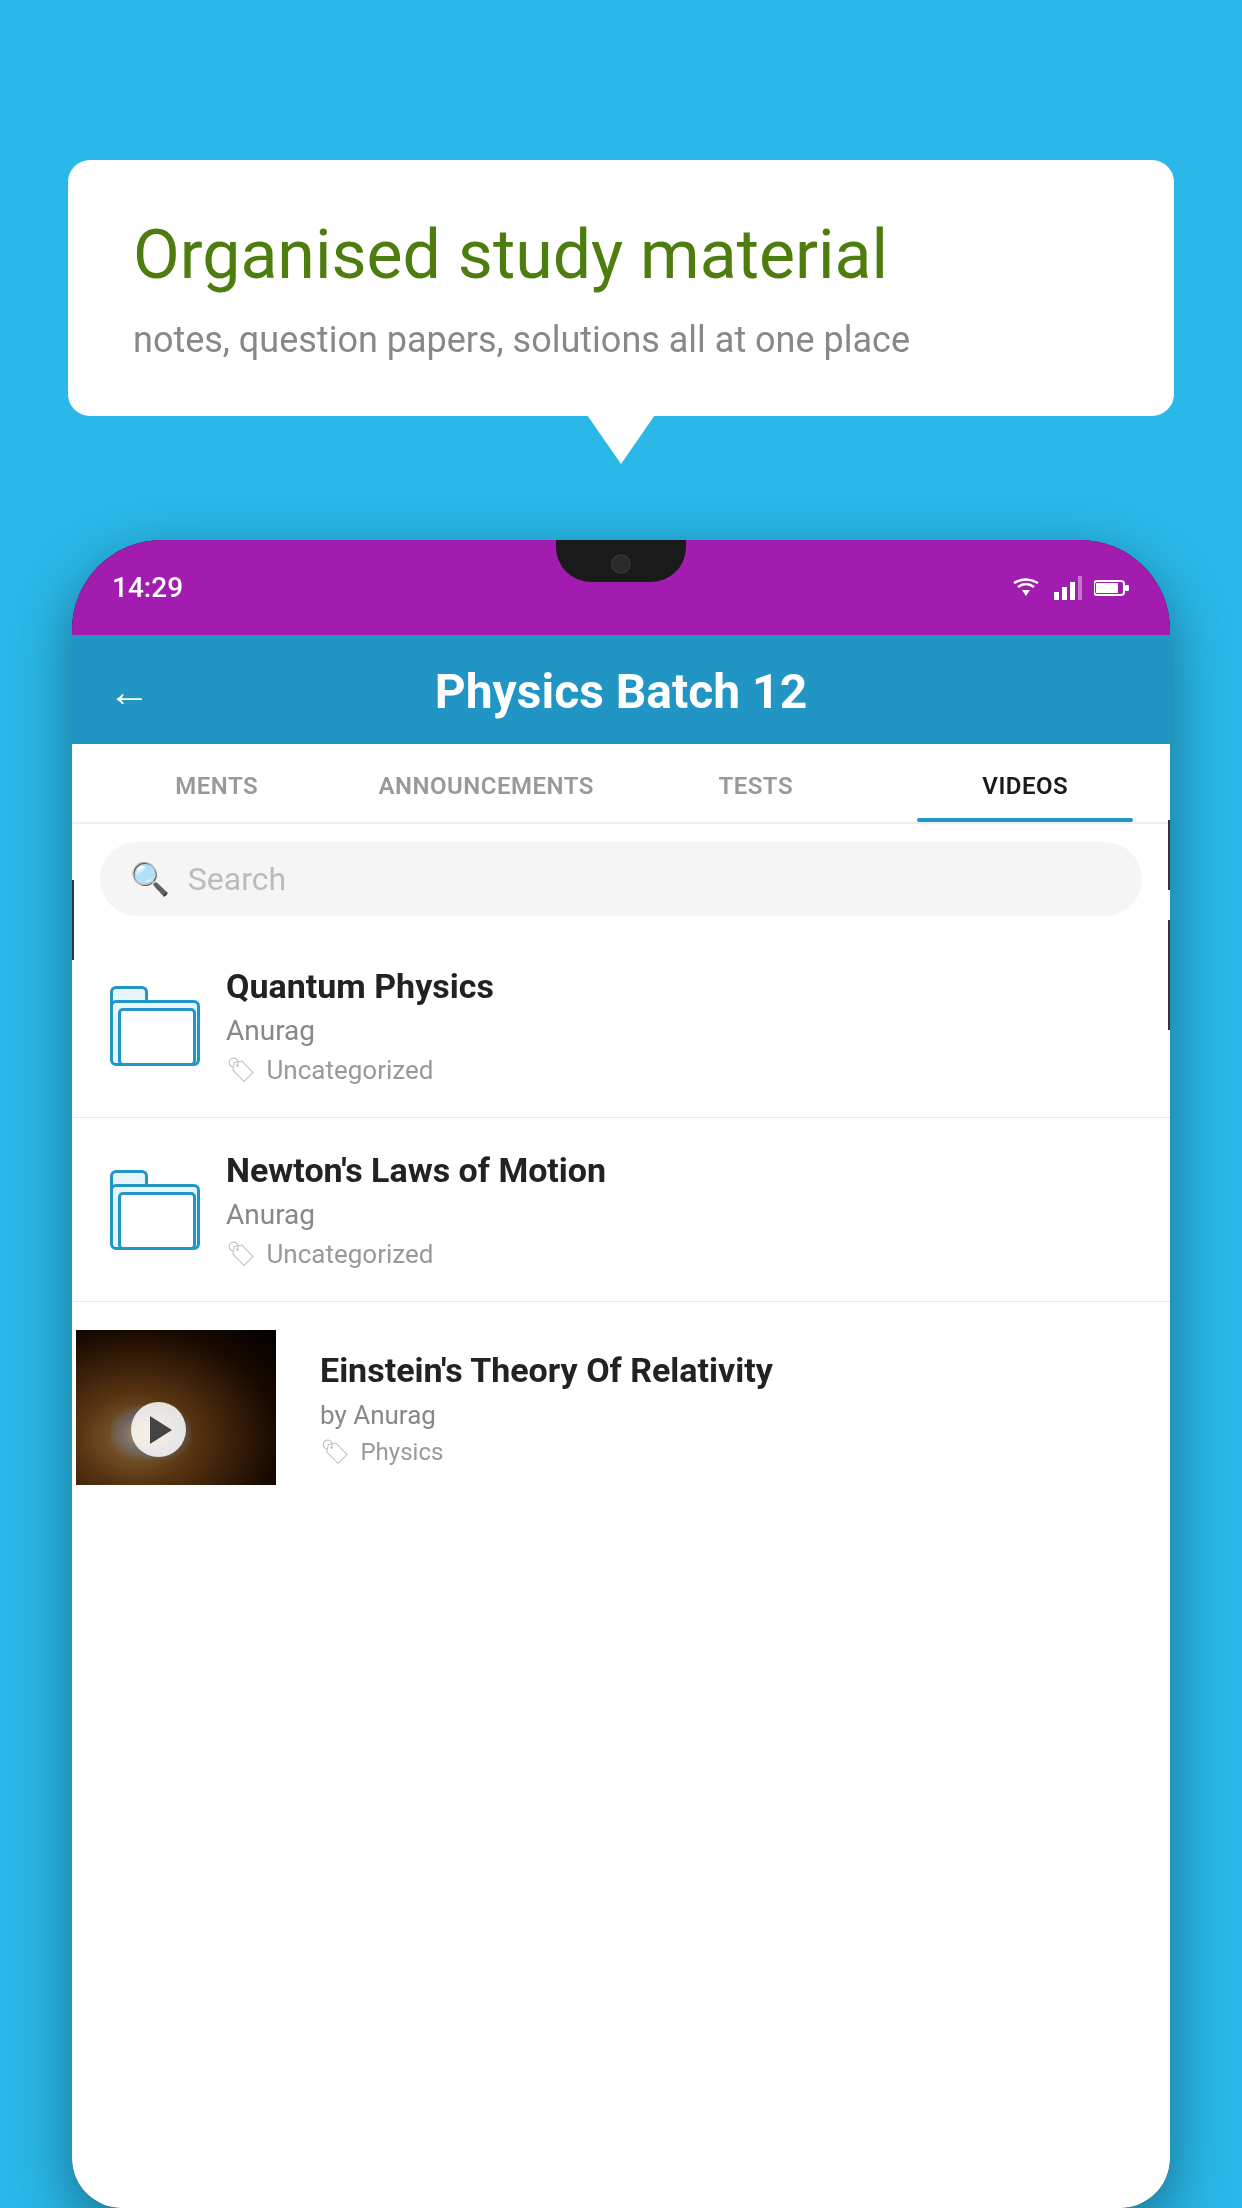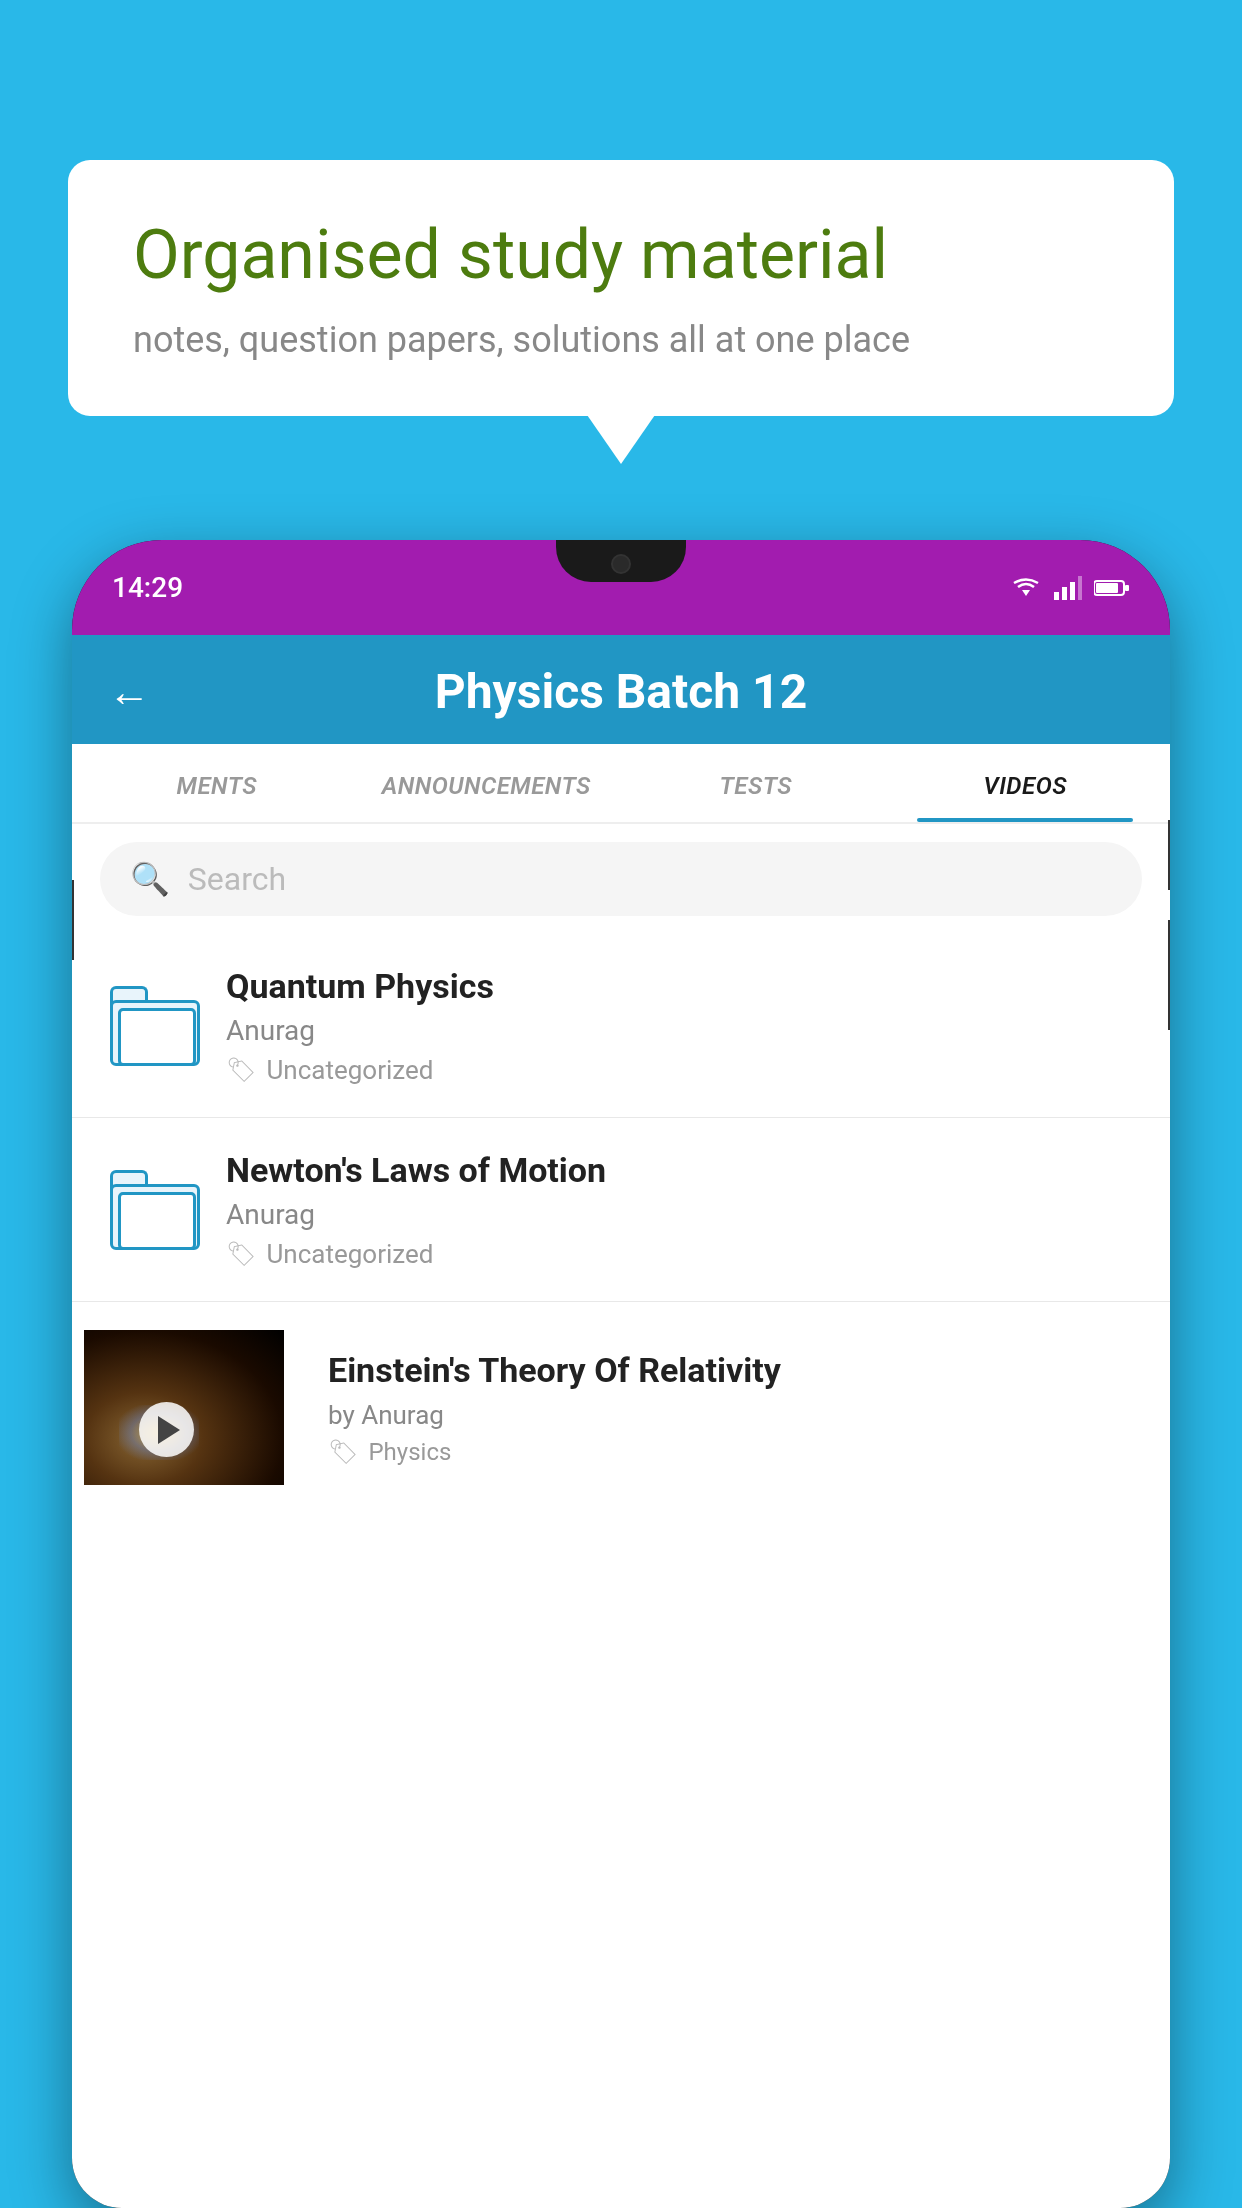--- a/index.html
+++ b/index.html
@@ -145,21 +145,20 @@
     .tab-item {
       flex: 1;
       text-align: center;
       padding: 28px 8px 22px;
       font-size: 24px;
       font-weight: 600;
       color: #999;
       letter-spacing: 0.5px;
       position: relative;
       cursor: pointer;
-      font-style: italic;
     }
     .tab-item.active {
       color: #1a1a1a;
     }
     .tab-item.active::after {
       content: '';
       position: absolute;
       bottom: 0;
       left: 10%;
       right: 10%;
@@ -301,21 +300,21 @@
     .tag-icon {
       font-size: 24px;
       color: #bbb;
     }
 
     
     .video-item-thumb {
       display: flex;
       align-items: flex-start;
       border-bottom: none;
-      padding: 28px 0 0 12px;
+      padding: 28px 0 0 4px;
     }
     .real-thumb {
       width: 200px;
       height: 155px;
       flex-shrink: 0;
       background: radial-gradient(circle at 30% 60%, #444 0%, #111 60%, #000 100%);
       position: relative;
       overflow: hidden;
     }
     .thumb-bg {

